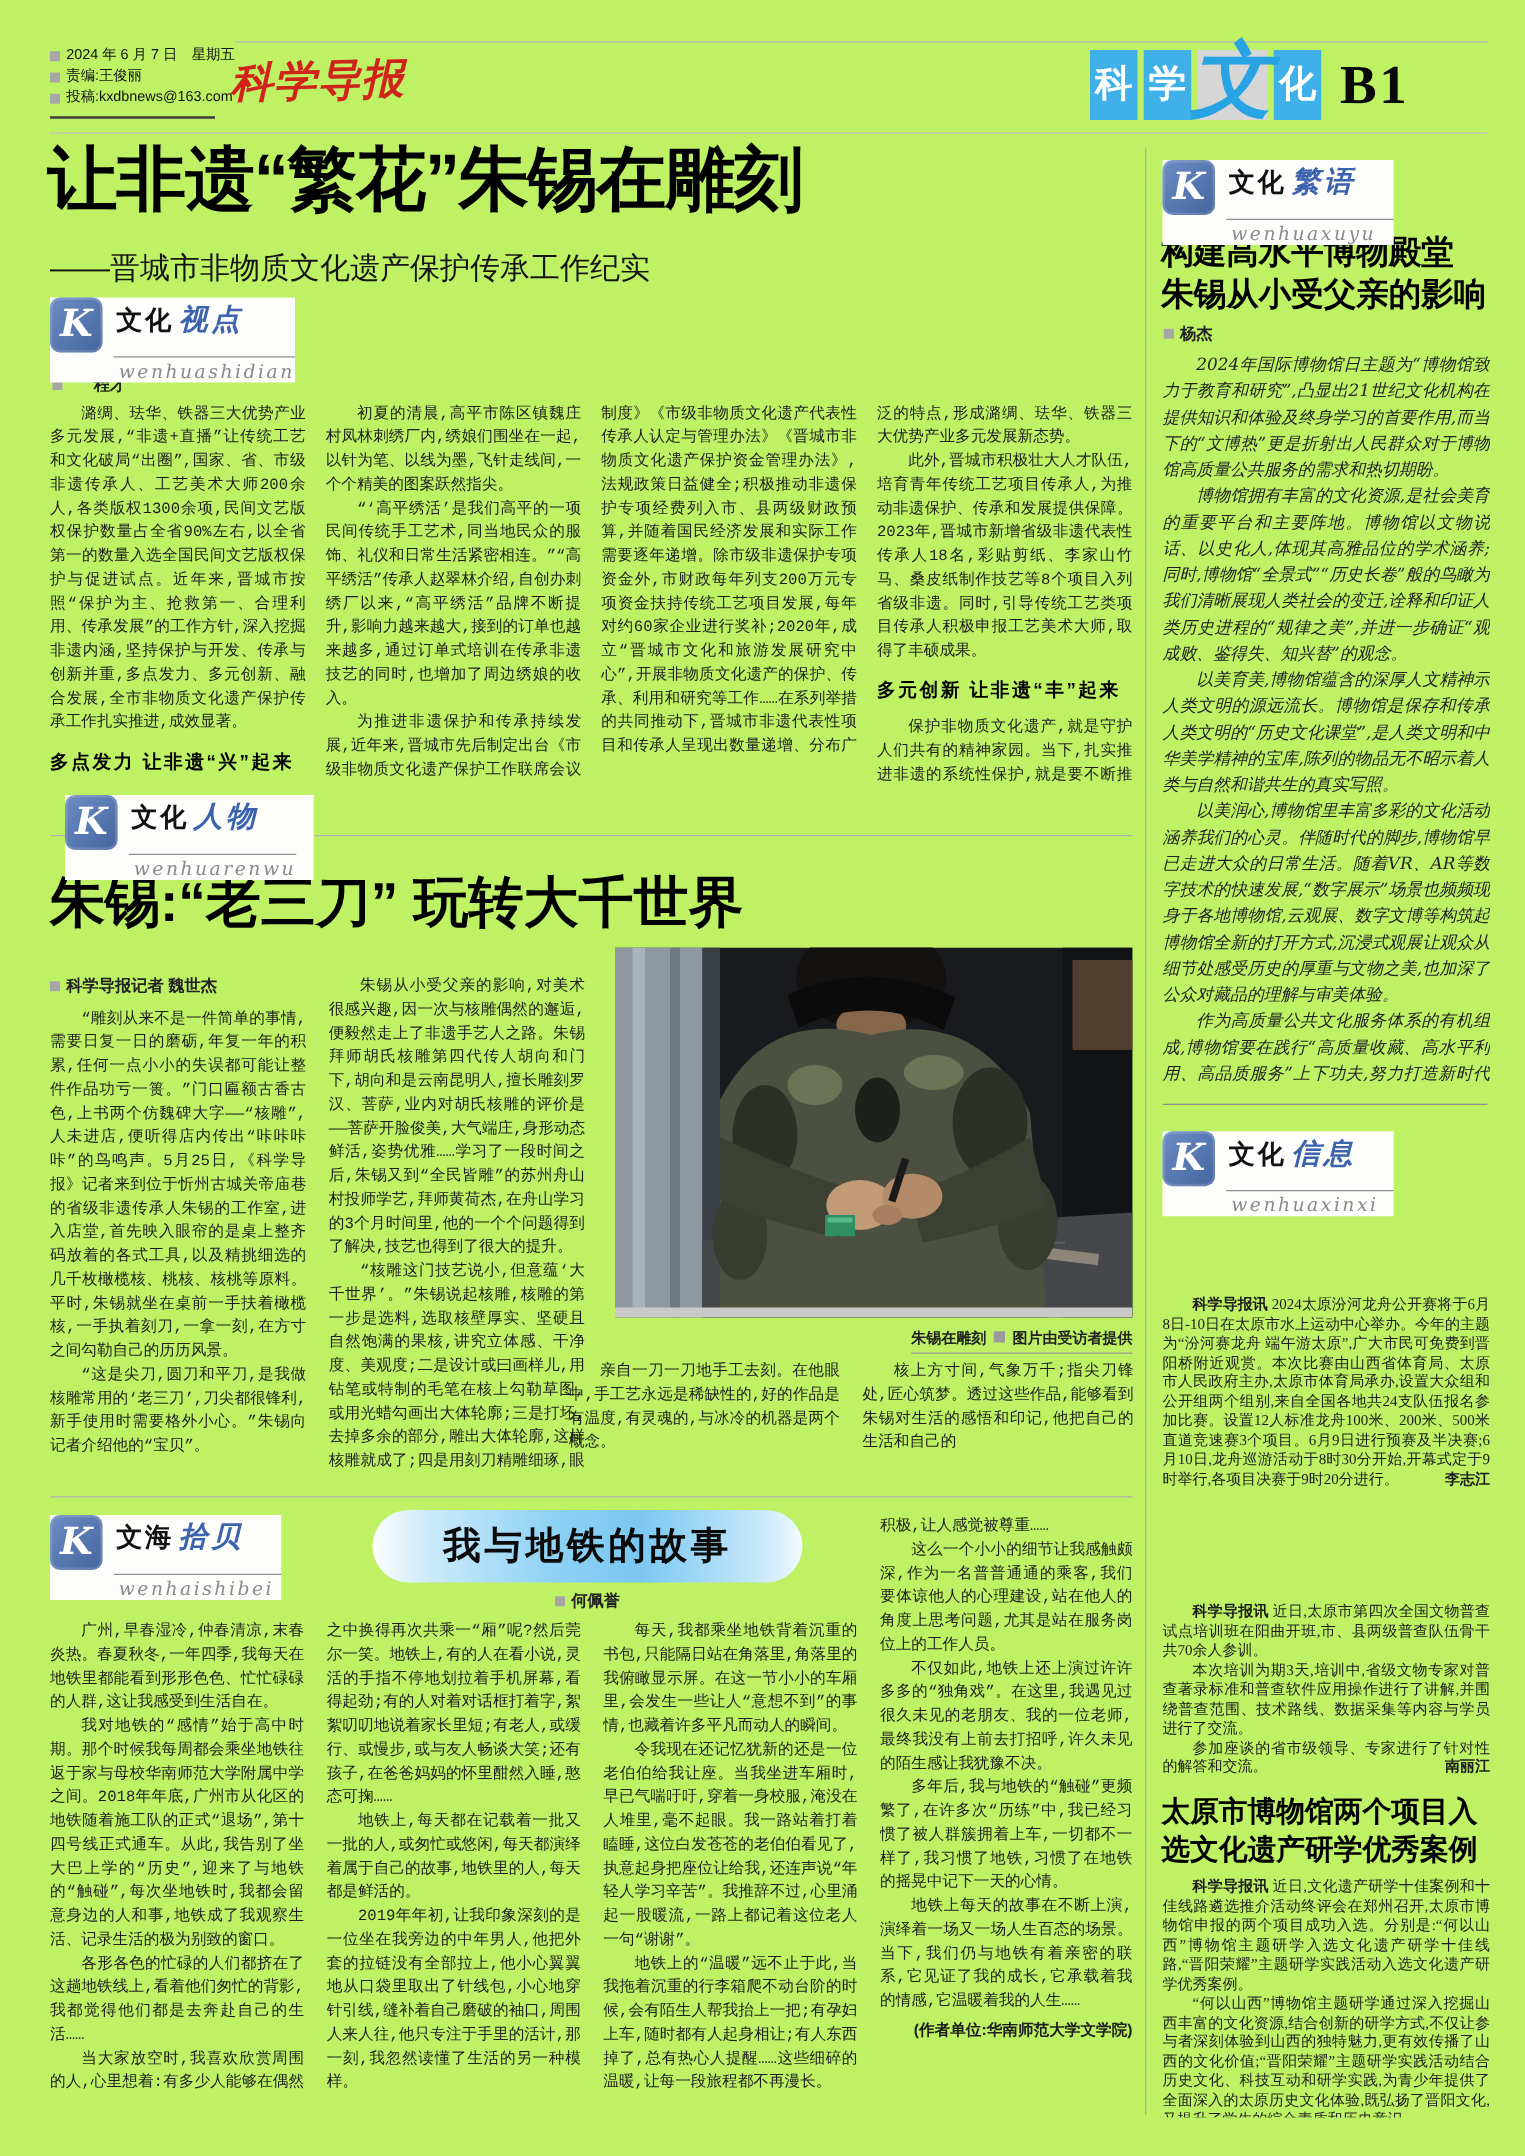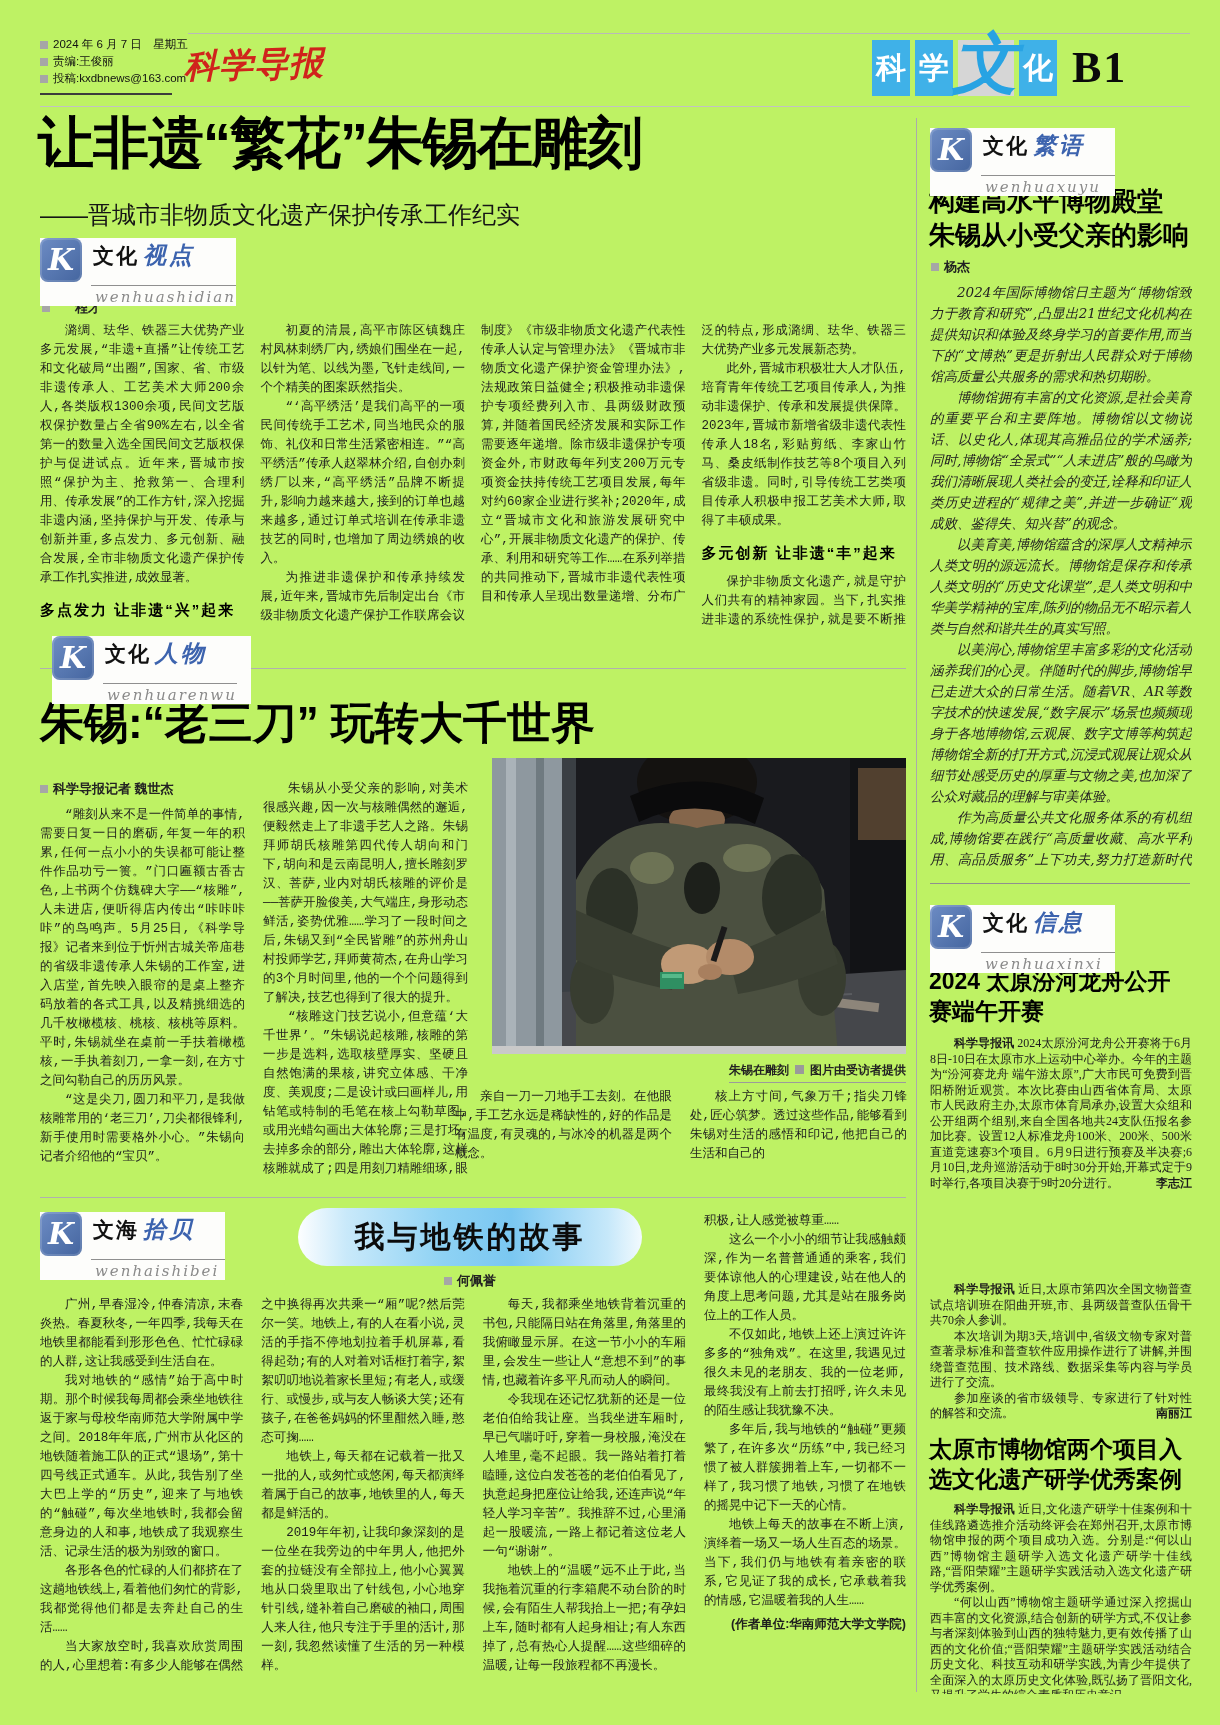--- a/index.html
+++ b/index.html
@@ -250,37 +250,36 @@
   <div class="abs sb-title" style="left:929px;top:184px;width:262px;">
     <div>构建高水平博物殿堂</div>
     <div>朱锡从小受父亲的影响</div>
   </div>
   <div class="abs byline" style="left:931px;top:258px;">
     <span class="sq"></span>
       <span>杨杰</span>
   </div>
   <div class="abs kai" style="left:930px;top:282px;width:262px;height:588px;">
     <p><span>2024年国际博物馆日主题为“博物馆致力于教育和研究”,凸显出21世纪文化机构在提供知识和体验及终身学习的首要作用,而当下的“文博热”更是折射出人民群众对于博物馆高质量公共服务的需求和热切期盼。</span></p>
-    <p><span>博物馆拥有丰富的文化资源,是社会美育的重要平台和主要阵地。博物馆以文物说话、以史化人,体现其高雅品位的学术涵养;同时,博物馆“全景式”“人未进店”般的鸟瞰为我们清晰展现人类社会的变迁,诠释和印证人类历史进程的“规律之美”,并进一步确证“观成败、鉴得失、知兴替”的观念。</span></p>
+    <p><span>博物馆拥有丰富的文化资源,是社会美育的重要平台和主要阵地。博物馆以文物说话、以史化人,体现其高雅品位的学术涵养;同时,博物馆“全景式”“历史长卷”般的鸟瞰为我们清晰展现人类社会的变迁,诠释和印证人类历史进程的“规律之美”,并进一步确证“观成败、鉴得失、知兴替”的观念。</span></p>
     <p><span>以美育美,博物馆蕴含的深厚人文精神示人类文明的源远流长。博物馆是保存和传承人类文明的“历史文化课堂”,是人类文明和中华美学精神的宝库,陈列的物品无不昭示着人类与自然和谐共生的真实写照。</span></p>
     <p><span>以美润心,博物馆里丰富多彩的文化活动涵养我们的心灵。伴随时代的脚步,博物馆早已走进大众的日常生活。随着VR、AR等数字技术的快速发展,“数字展示”场景也频频现身于各地博物馆,云观展、数字文博等构筑起博物馆全新的打开方式,沉浸式观展让观众从细节处感受历史的厚重与文物之美,也加深了公众对藏品的理解与审美体验。</span></p>
     <p><span>作为高质量公共文化服务体系的有机组成,博物馆要在践行“高质量收藏、高水平利用、高品质服务”上下功夫,努力打造新时代人民群众文化殿堂,为铸就社会主义文化新辉煌蓄能助力。</span></p>
   </div>
 
   <div class="abs hline" style="left:930px;top:883px;width:260px;border-top-color:#8f8f8f;"></div>
 
   <div class="abs badge" style="left:930px;top:905px;">
     <div class="ktile">K</div>
     <div class="bmain">
       <div class="brow"><span class="bblack">文化</span><span class="bblue">信息</span></div>
       <div class="bpin">wenhuaxinxi</div>
     </div>
   </div>
 
-  <div class="abs news-title" style="left:929px;top:966px;width:262px;">2024 太原汾河龙舟公开赛端午开赛</div>
   <div class="abs nt" style="left:930px;top:1036px;width:262px;height:172px;">
     <p><span class="lede">科学导报讯</span> <span>2024太原汾河龙舟公开赛将于6月8日-10日在太原市水上运动中心举办。今年的主题为“汾河赛龙舟 端午游太原”,广大市民可免费到晋阳桥附近观赏。本次比赛由山西省体育局、太原市人民政府主办,太原市体育局承办,设置大众组和公开组两个组别,来自全国各地共24支队伍报名参加比赛。设置12人标准龙舟100米、200米、500米直道竞速赛3个项目。6月9日进行预赛及半决赛;6月10日,龙舟巡游活动于8时30分开始,开幕式定于9时举行,各项目决赛于9时20分进行。</span><span class="sig">李志江</span></p>
   </div>
 
   <div class="abs nt" style="left:930px;top:1282px;width:262px;height:148px;">
     <p><span class="lede">科学导报讯</span> <span>近日,太原市第四次全国文物普查试点培训班在阳曲开班,市、县两级普查队伍骨干共70余人参训。</span></p>
     <p><span>本次培训为期3天,培训中,省级文物专家对普查著录标准和普查软件应用操作进行了讲解,并围绕普查范围、技术路线、数据采集等内容与学员进行了交流。</span></p>
     <p><span>参加座谈的省市级领导、专家进行了针对性的解答和交流。</span><span class="sig">南丽江</span></p>
   </div>
 

